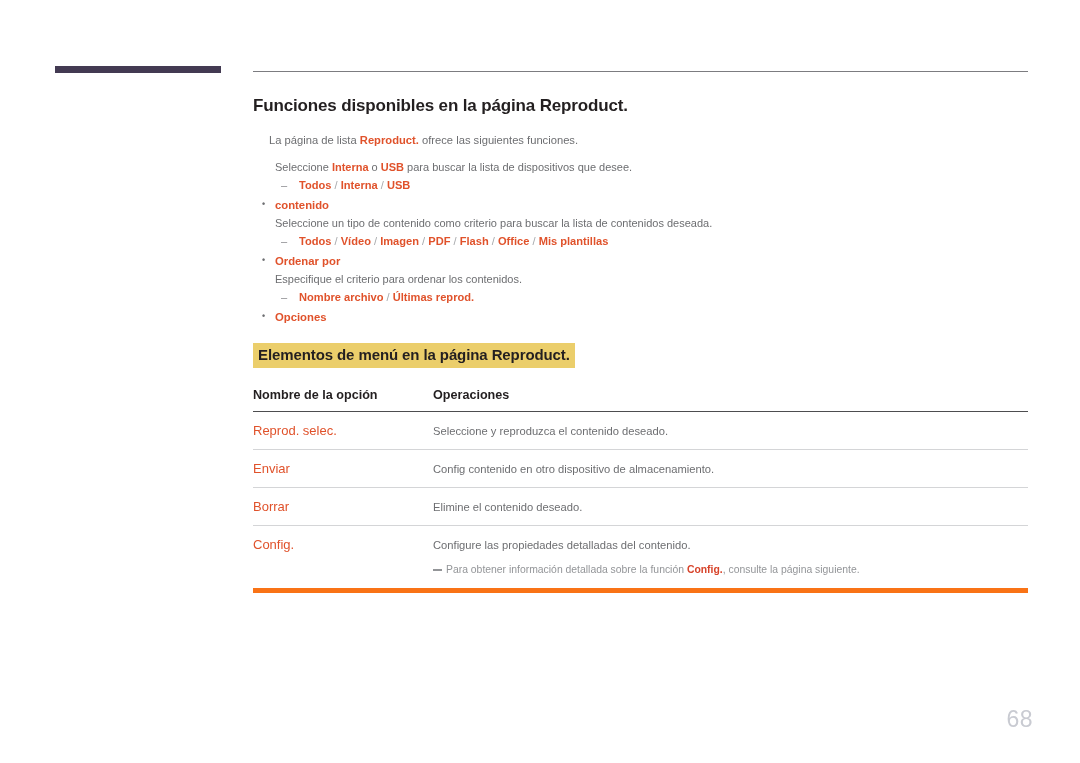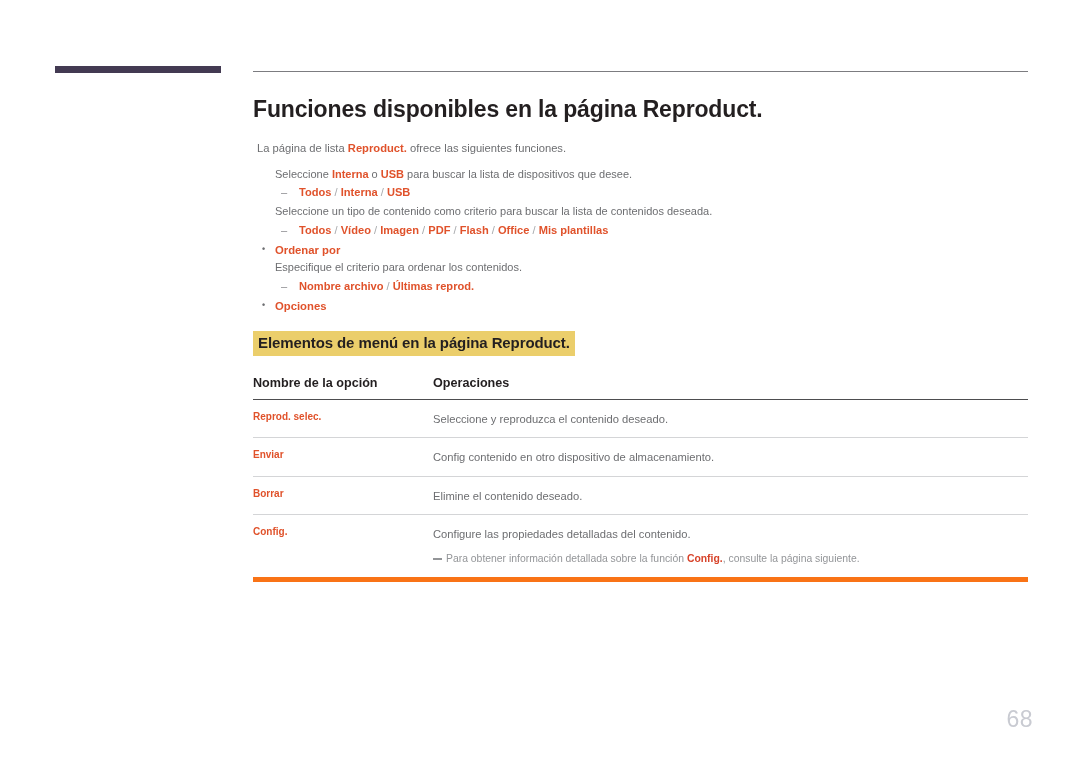--- a/index.html
+++ b/index.html
@@ -40,29 +40,29 @@
   
   .content {
     position: absolute;
     left: 253px;
     top: 96px;
     width: 775px;
   }
 
   h1.title {
     margin: 0 0 16px 0;
-    font-size: 23px;
+    font-size: 17px;
     font-weight: bold;
     color: #231f20;
     letter-spacing: -0.15px;
     line-height: 1.2;
   }
 
   .intro {
-    margin: 0 0 10px 4px;
+    margin: 0 0 10px 16px;
     font-size: 11.2px;
     line-height: 1.45;
     color: #6d6e71;
   }
   .intro .hl { color: #e0522b; font-weight: bold; }
 
   
   ul.b1 {
     list-style: none;
     margin: 0;
@@ -153,22 +153,22 @@
   table.menu-table tbody td {
     padding: 11px 0 10px 0;
     border-bottom: 1px solid #d4d5d7;
     vertical-align: top;
   }
   table.menu-table tbody tr:last-child td {
     border-bottom: 5px solid #f97316;
   }
 
   td.opt-name {
-    font-size: 10px;
-    font-weight: bold;
+    font-size: 13px;
+    font-weight: normal;
     color: #e0522b;
   }
   td.opt-desc {
     font-size: 11.2px;
     color: #6d6e71;
     line-height: 1.45;
   }
 
   .note {
     position: relative;
@@ -212,20 +212,21 @@
   <p class="intro"><span>La página de lista </span><span class="hl">Reproduct.</span><span> ofrece las siguientes funciones.</span></p>
 
   <ul class="b1">
 
     <li>
       <div class="b1-desc"><span>Seleccione </span><span class="hl">Interna</span><span> o </span><span class="hl">USB</span><span> para buscar la lista de dispositivos que desee.</span></div>
       <div class="b2"><span>Todos</span><span class="sep"> / </span><span>Interna</span><span class="sep"> / </span><span>USB</span></div>
     </li>
 
     <li>
+      <div class="b1-head">contenido</div>
       <div class="b1-desc">Seleccione un tipo de contenido como criterio para buscar la lista de contenidos deseada.</div>
       <div class="b2"><span>Todos</span><span class="sep"> / </span><span>Vídeo</span><span class="sep"> / </span><span>Imagen</span><span class="sep"> / </span><span>PDF</span><span class="sep"> / </span><span>Flash</span><span class="sep"> / </span><span>Office</span><span class="sep"> / </span><span>Mis plantillas</span></div>
     </li>
 
     <li>
       <div class="b1-head">Ordenar por</div>
       <div class="b1-desc">Especifique el criterio para ordenar los contenidos.</div>
       <div class="b2"><span>Nombre archivo</span><span class="sep"> / </span><span>Últimas reprod.</span></div>
     </li>
 

